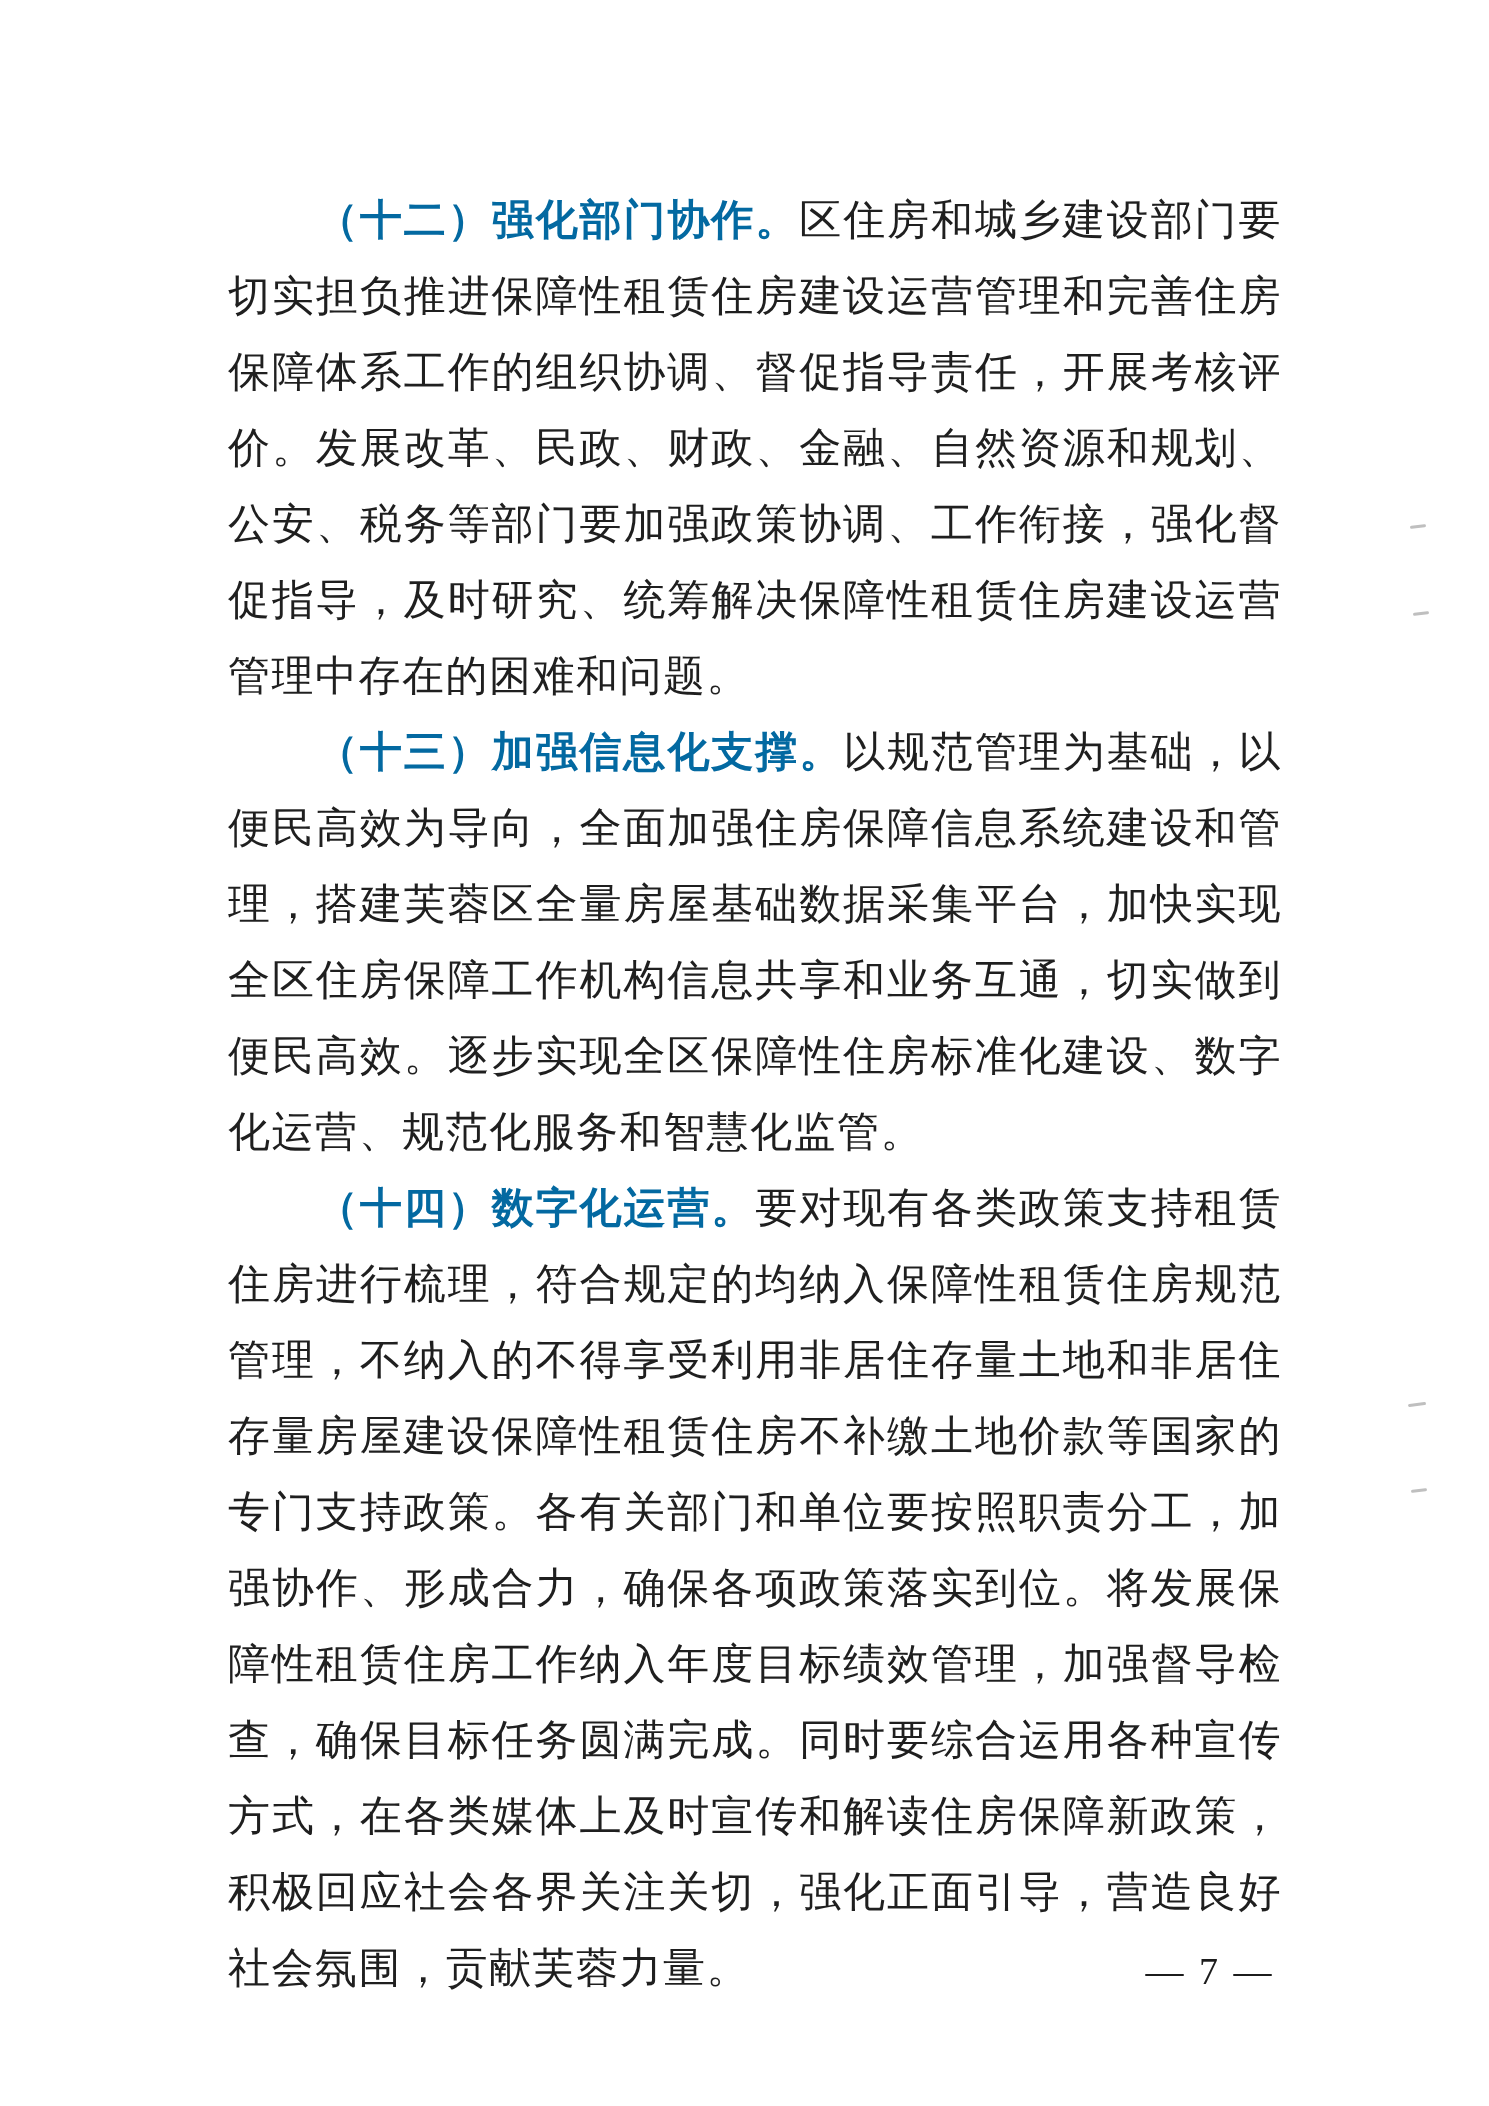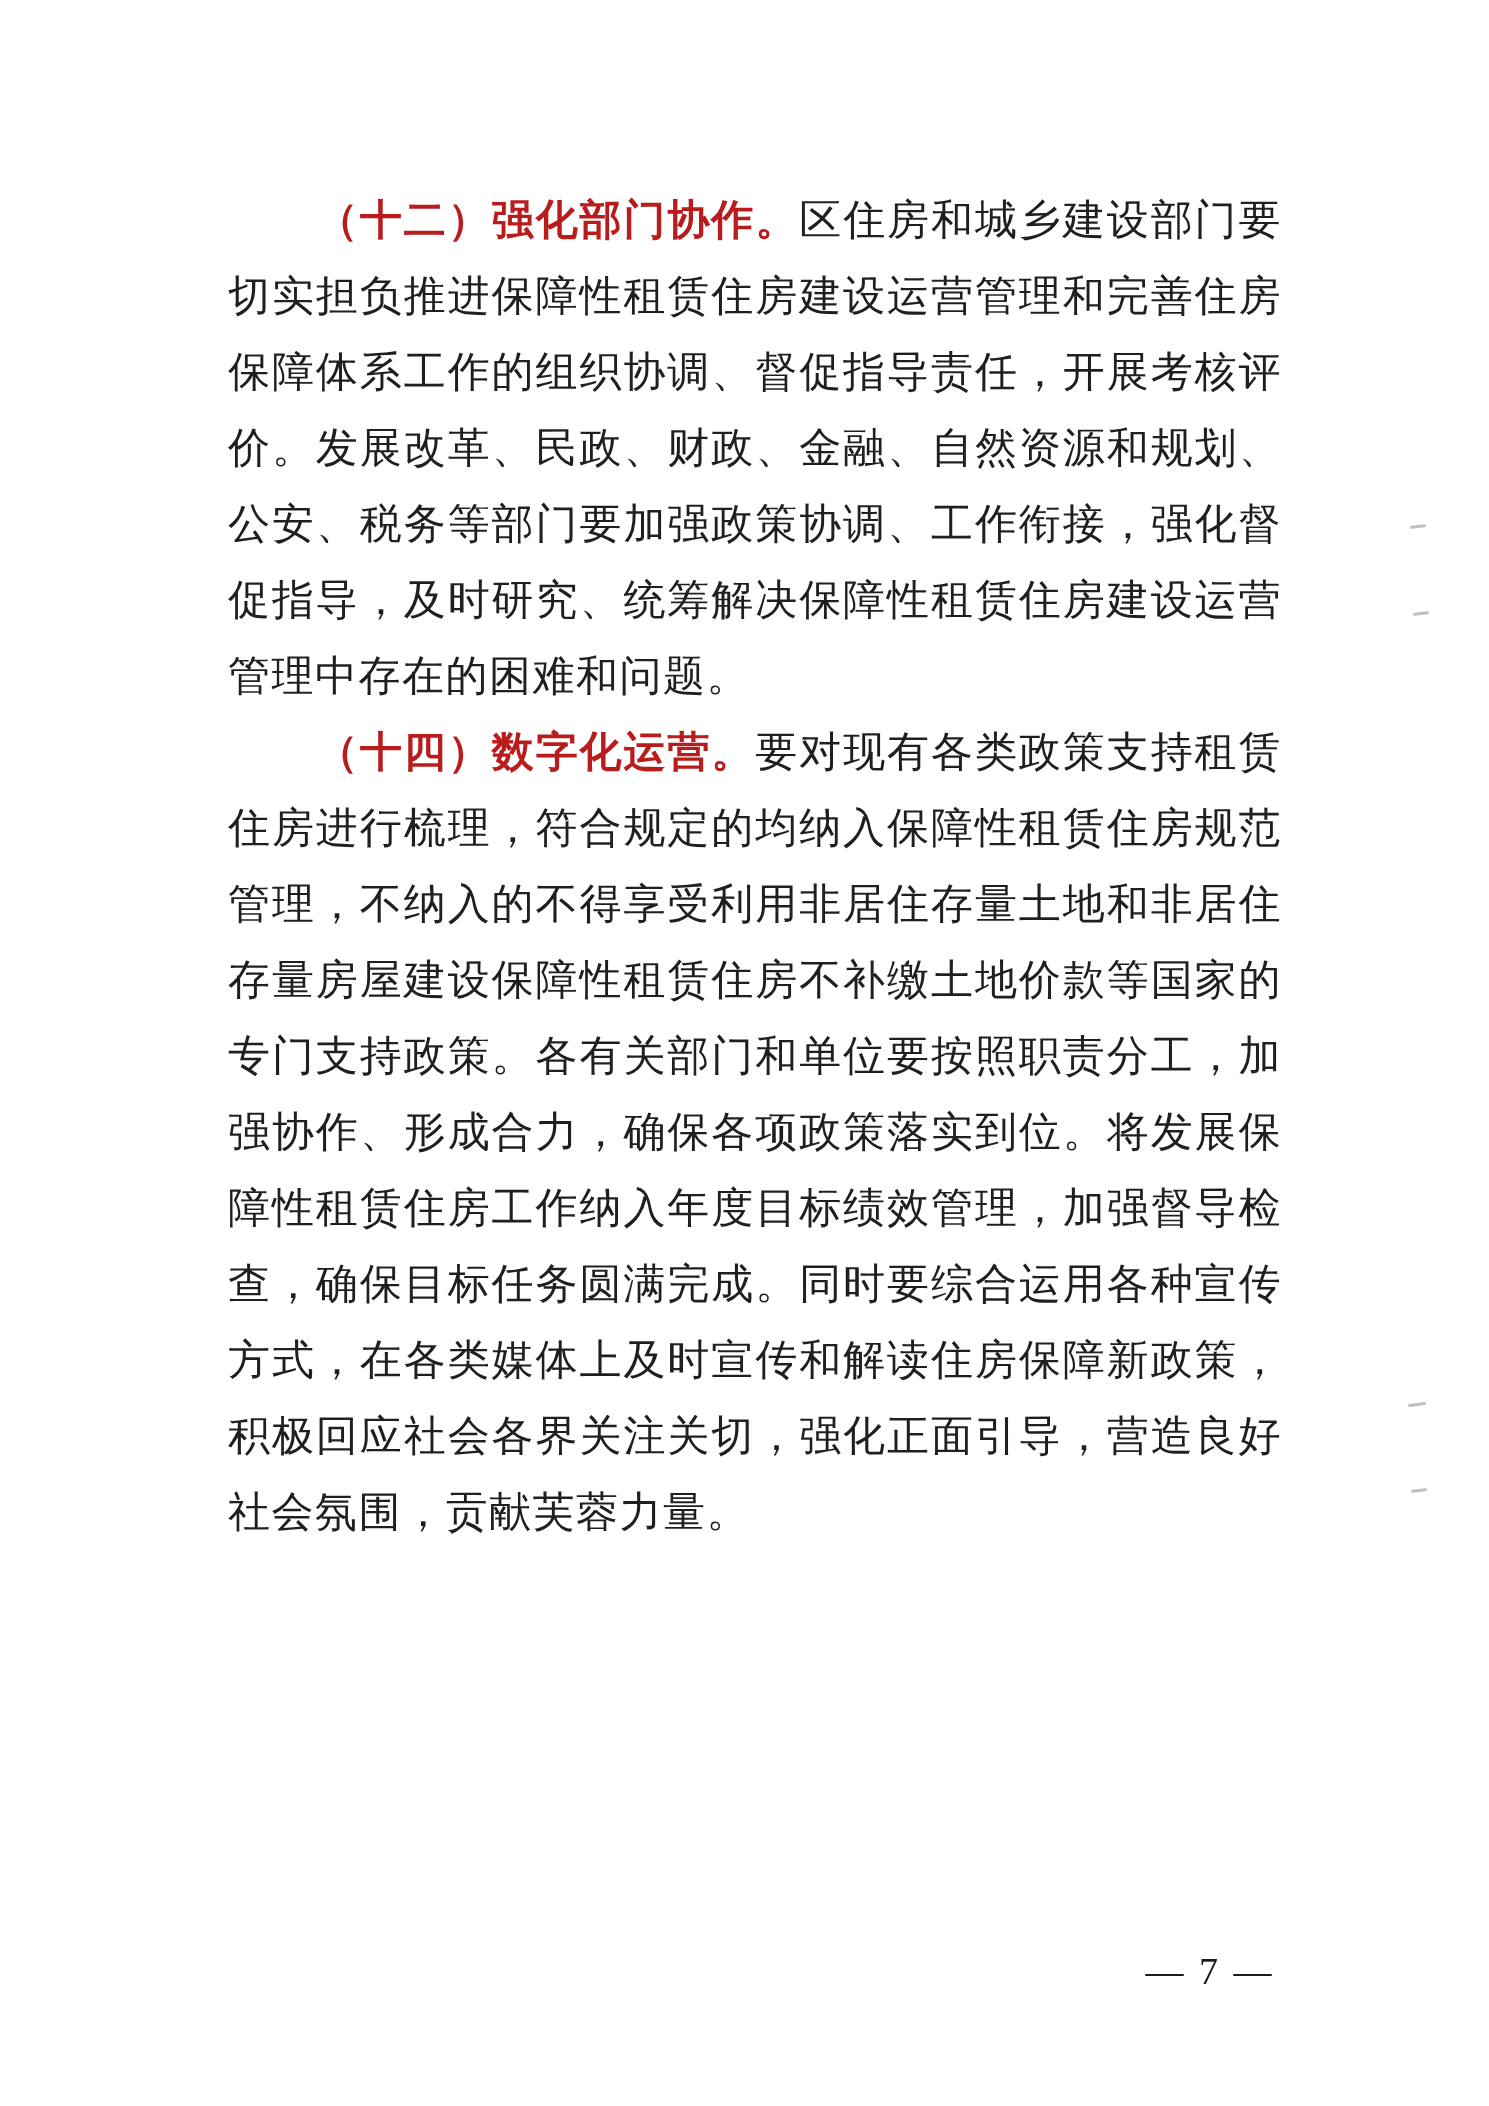--- a/index.html
+++ b/index.html
@@ -30,21 +30,21 @@
     margin: 0;
     font-size: 42px;
     line-height: 76px;
     letter-spacing: 1.5px;
     text-align: justify;
     text-align-last: left;
     text-indent: 88px;
   }
   p.para .para-heading {
     font-weight: 700;
-    color: #b91c1c;
+    color: #0369a1;
   }
   p.para .para-body {
     font-weight: 400;
   }
   .page-number {
     position: absolute;
     top: 1950px;
     left: 1138px;
     width: 144px;
     text-align: center;
@@ -69,20 +69,21 @@
 </style>
 </head>
 <body>
 
 <div class="page">
 
   <div class="text-block">
 
     <p class="para"><b class="para-heading">（十二）强化部门协作。</b><span class="para-body">区住房和城乡建设部门要切实担负推进保障性租赁住房建设运营管理和完善住房保障体系工作的组织协调、督促指导责任，开展考核评价。发展改革、民政、财政、金融、自然资源和规划、公安、税务等部门要加强政策协调、工作衔接，强化督促指导，及时研究、统筹解决保障性租赁住房建设运营管理中存在的困难和问题。</span></p>
 
+    <p class="para"><b class="para-heading">（十三）加强信息化支撑。</b><span class="para-body">以规范管理为基础，以便民高效为导向，全面加强住房保障信息系统建设和管理，搭建芙蓉区全量房屋基础数据采集平台，加快实现全区住房保障工作机构信息共享和业务互通，切实做到便民高效。逐步实现全区保障性住房标准化建设、数字化运营、规范化服务和智慧化监管。</span></p>
 
     <p class="para"><b class="para-heading">（十四）数字化运营。</b><span class="para-body">要对现有各类政策支持租赁住房进行梳理，符合规定的均纳入保障性租赁住房规范管理，不纳入的不得享受利用非居住存量土地和非居住存量房屋建设保障性租赁住房不补缴土地价款等国家的专门支持政策。各有关部门和单位要按照职责分工，加强协作、形成合力，确保各项政策落实到位。将发展保障性租赁住房工作纳入年度目标绩效管理，加强督导检查，确保目标任务圆满完成。同时要综合运用各种宣传方式，在各类媒体上及时宣传和解读住房保障新政策，积极回应社会各界关注关切，强化正面引导，营造良好社会氛围，贡献芙蓉力量。</span></p>
 
   </div>
 
   <div class="page-number">— 7 —</div>
 
   <div class="artifact a1"></div>
   <div class="artifact a2"></div>
   <div class="artifact a3"></div>

